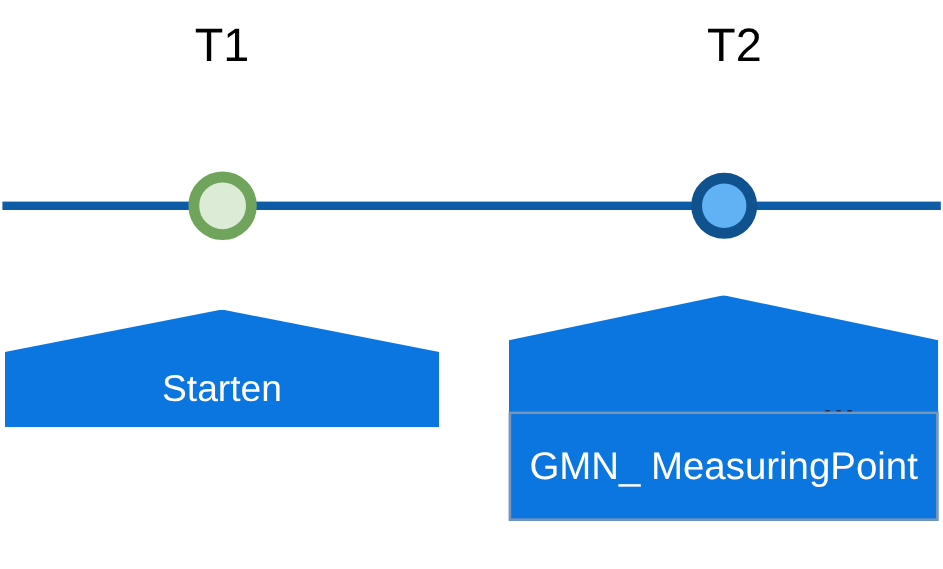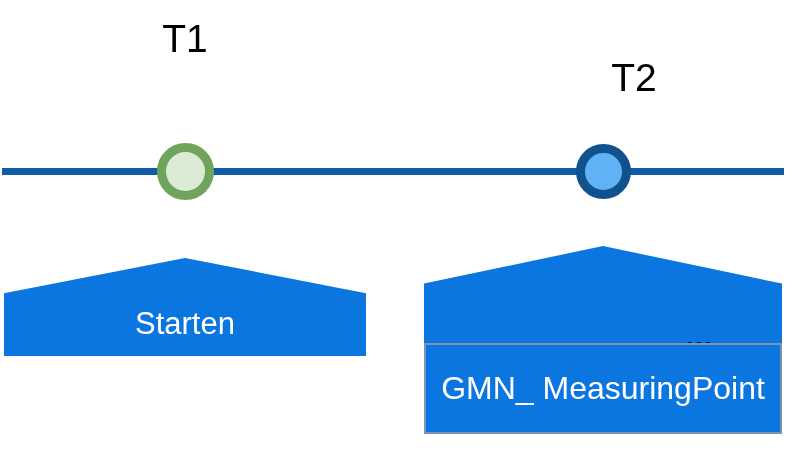--- a/index.html
+++ b/index.html
@@ -56,21 +56,21 @@
   
   .time-label {
     position: absolute;
     font-size: 39px;
     color: #000000;
     line-height: 1;
     text-align: center;
     white-space: nowrap;
   }
   .time-label-t1 { left: 135px; top: 19px; width: 100px; }
-  .time-label-t2 { left: 584px; top: 19px; width: 100px; margin-top: 39px; }
+  .time-label-t2 { left: 562px; top: 19px; width: 100px; }
 
   
   .process-group {
     position: absolute;
   }
   .process-pentagon {
     position: absolute;
     left: 0;
     top: 0;
     background: #0B76E0;

